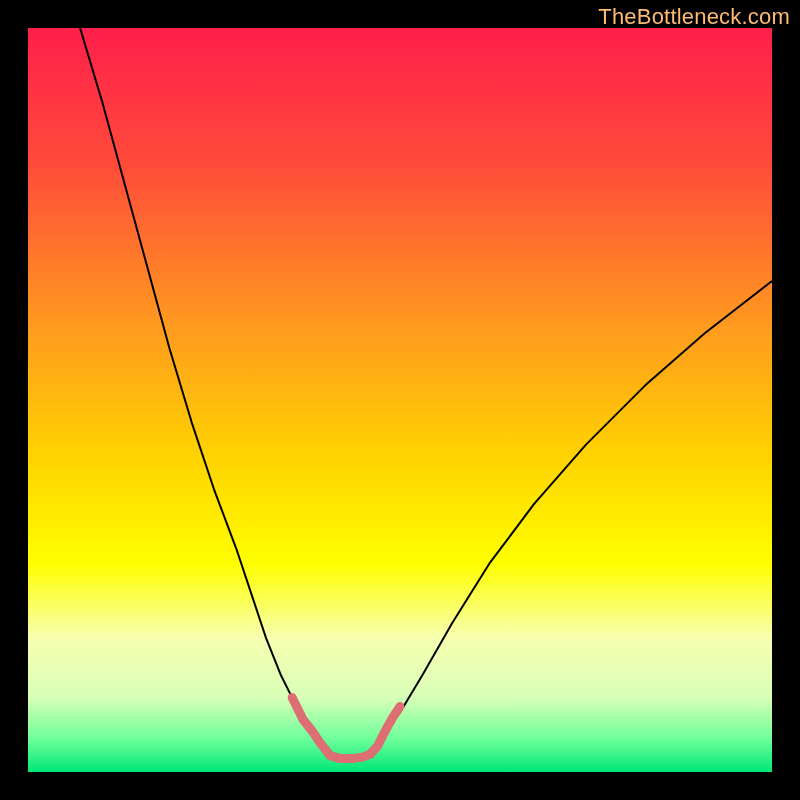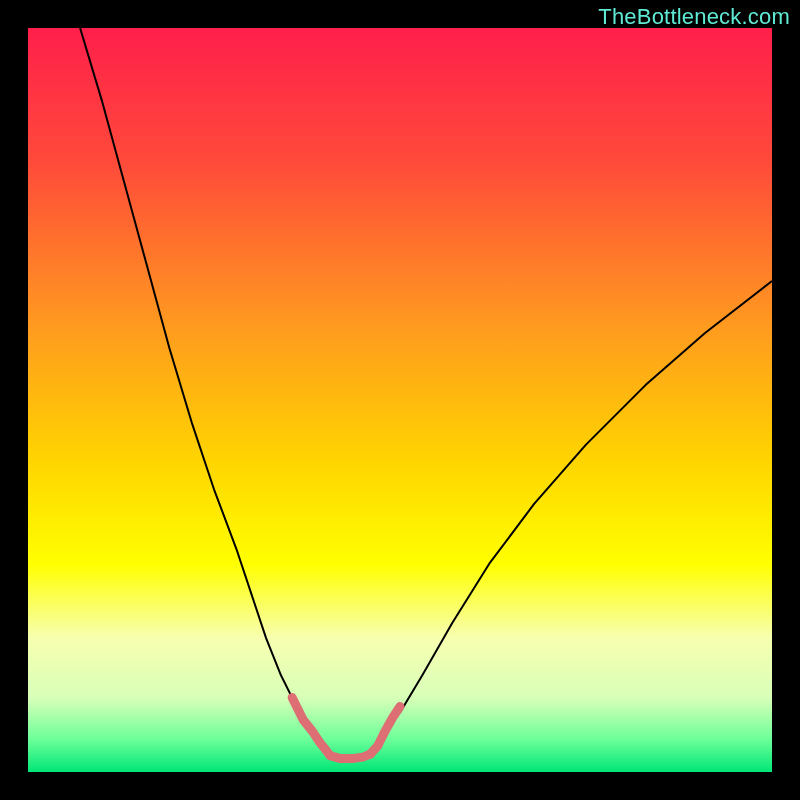--- a/index.html
+++ b/index.html
@@ -13,21 +13,21 @@
   }
   .frame {
     position: absolute;
     inset: 0;
     background: #000;
   }
   .watermark {
     position: absolute;
     top: 4px;
     right: 10px;
-    color: #5eead4;
+    color: #fdba74;
     font-size: 22px;
     font-weight: 400;
     letter-spacing: 0.2px;
     z-index: 10;
   }
   .plot {
     position: absolute;
     left: 28px;
     top: 28px;
     width: 744px;

